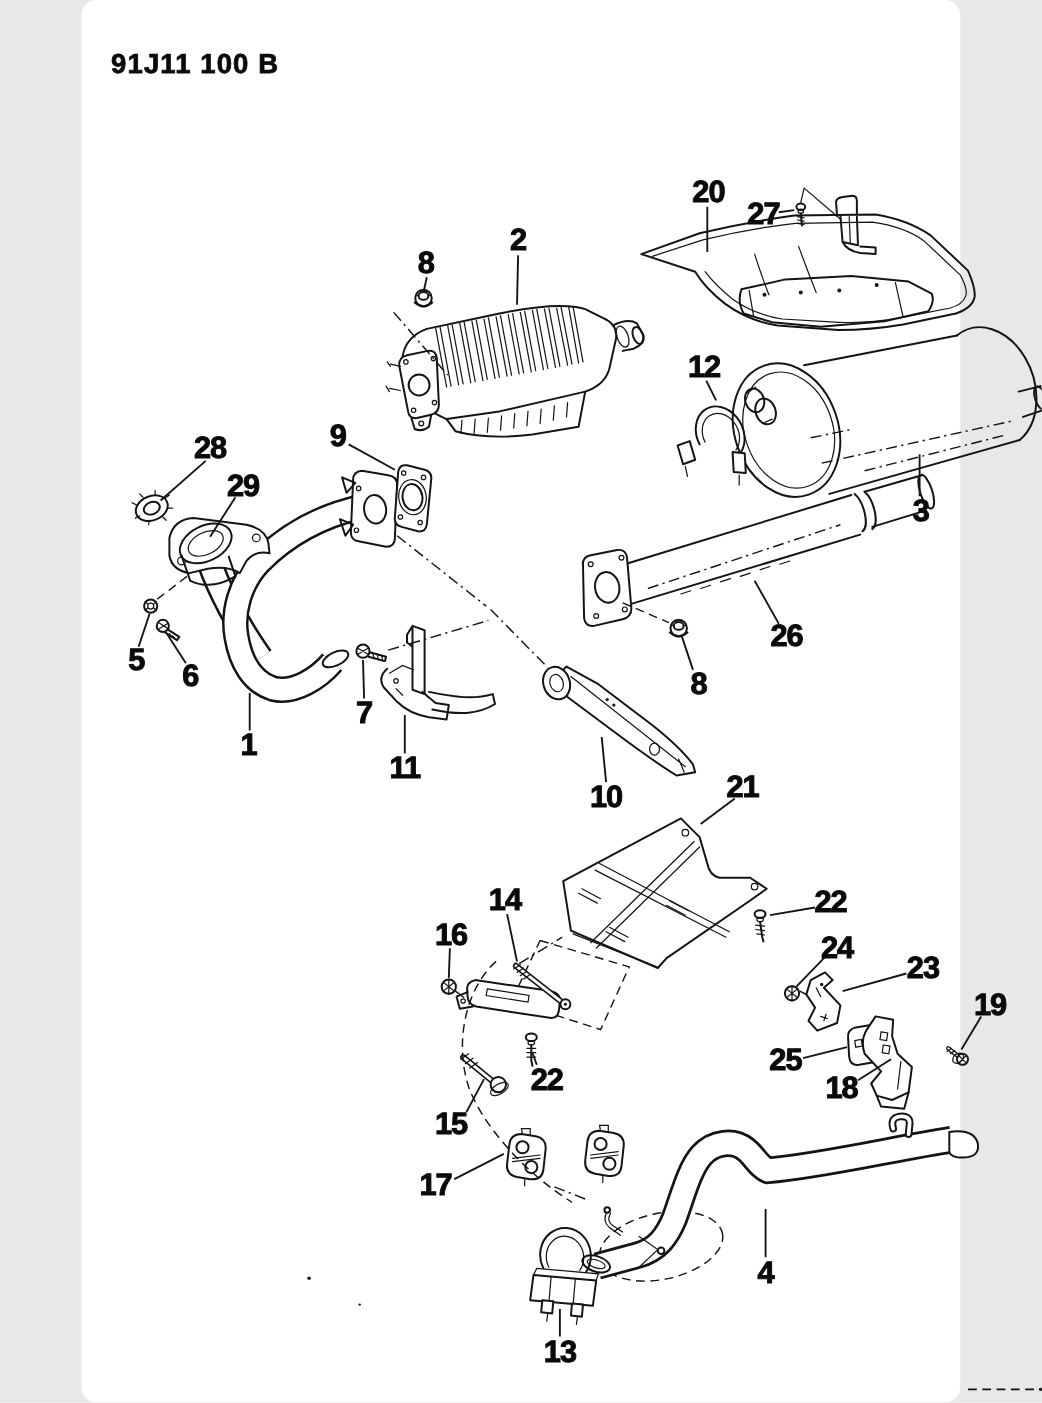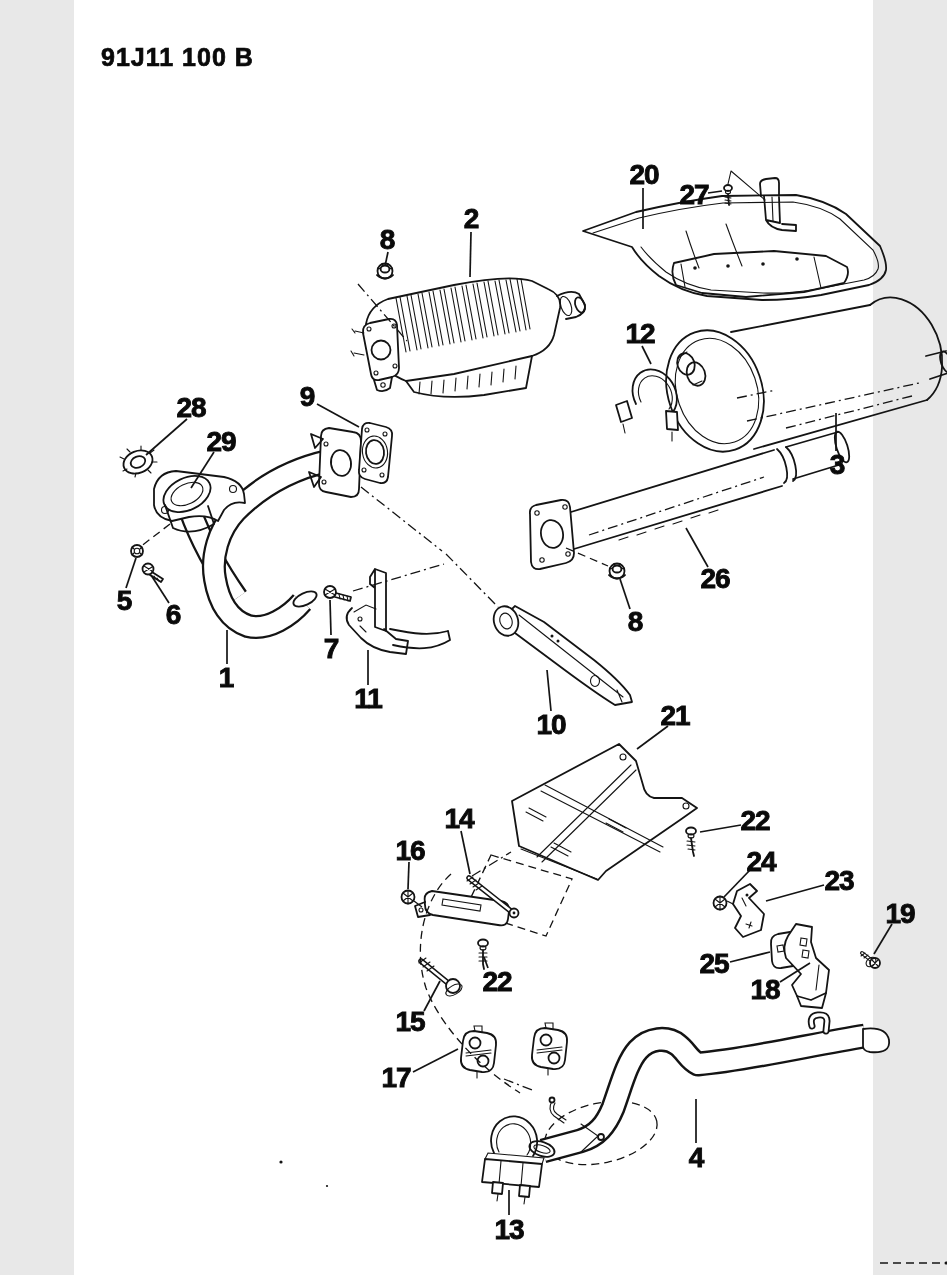--- a/index.html
+++ b/index.html
@@ -1,17 +1,17 @@
 <!DOCTYPE html>
 <html><head>
 <meta charset="utf-8">
 <style>
   html,body{margin:0;padding:0;background:#e8e8e8;}
   .page{width:799px;height:1275px;background:#ffffff;position:relative;margin:0 auto;
-        font-family:"Liberation Sans", sans-serif;}
+        font-family:"Liberation Sans", sans-serif;border-radius:14px;}
   svg{display:block}
   .art path,.art line,.art circle,.art ellipse,.art polyline{vector-effect:none}
   .o{stroke:#141414;fill:none;stroke-width:1.8;stroke-linecap:round;stroke-linejoin:round}
   .thin{stroke:#141414;fill:none;stroke-width:1.1;stroke-linecap:round}
   .fillw{fill:#ffffff;stroke:#141414;stroke-width:1.8;stroke-linejoin:round}
   .solid{fill:#141414;stroke:none}
   .tubeK{stroke:#141414;fill:none;stroke-width:24;stroke-linecap:butt;stroke-linejoin:round}
   .tubeW{stroke:#ffffff;fill:none;stroke-width:19.5;stroke-linecap:butt;stroke-linejoin:round}
   .tubeK2{stroke:#141414;fill:none;stroke-width:25;stroke-linecap:butt;stroke-linejoin:round}
   .tubeW2{stroke:#ffffff;fill:none;stroke-width:20;stroke-linecap:butt;stroke-linejoin:round}

